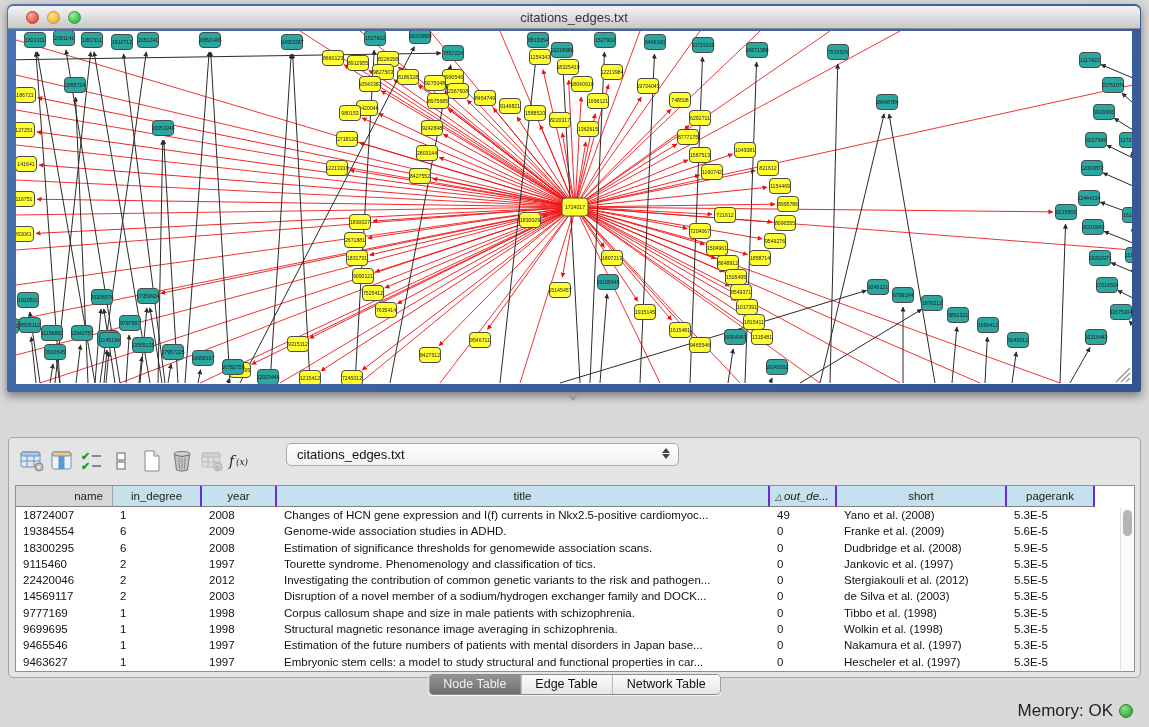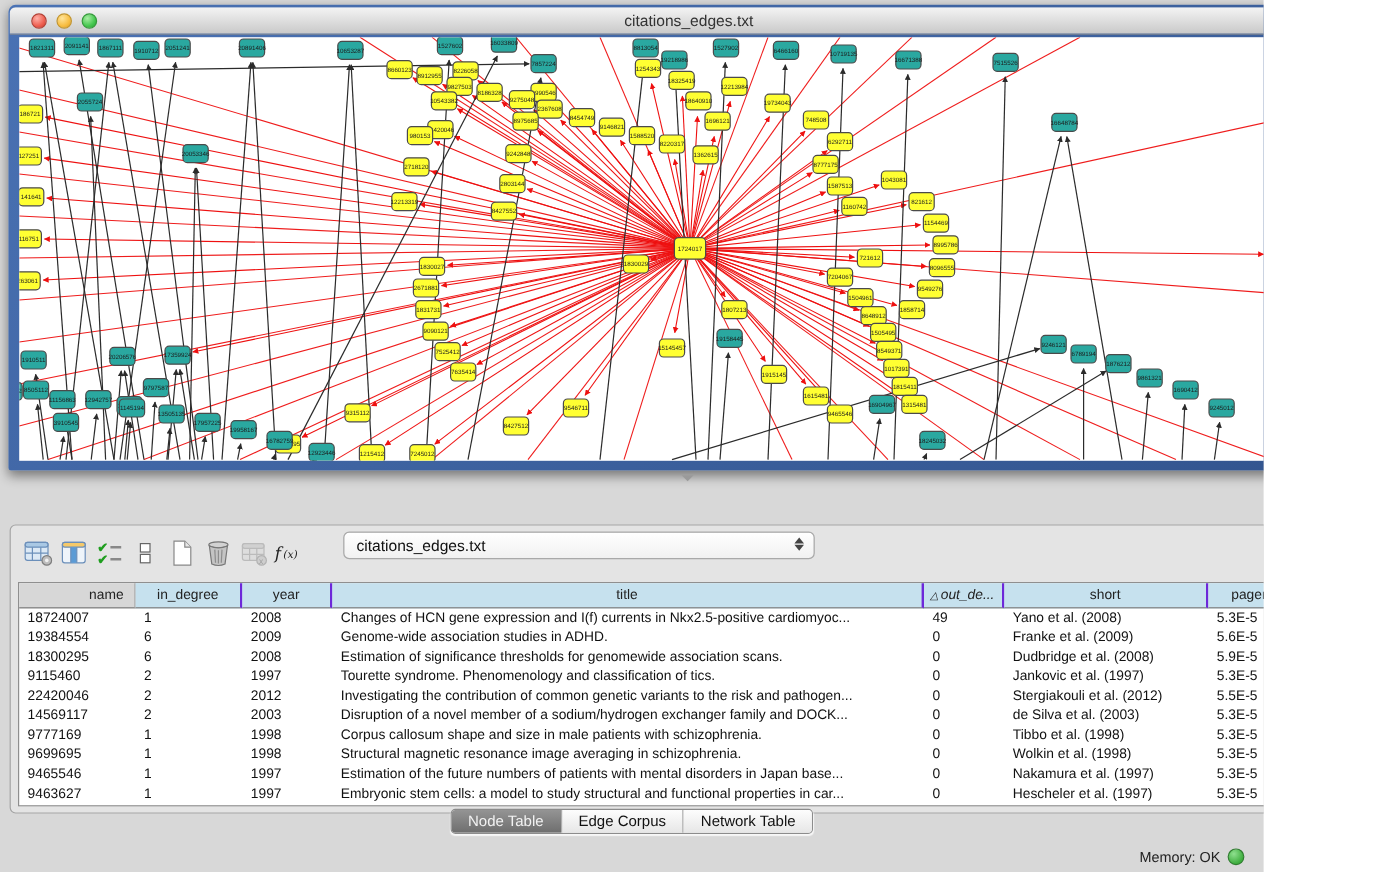--- a/index.html
+++ b/index.html
@@ -1,17 +1,17 @@
 <!DOCTYPE html>
 <html><head>
 <meta charset="utf-8">
 <style>
   * { margin:0; padding:0; box-sizing:border-box; }
   body { font-family:"Liberation Sans", sans-serif; }
-  .desktop { position:relative; width:1053px; height:727px; background:#d8d8d8; overflow:hidden; }
+  .desktop { position:relative; width:1149px; height:727px; background:#d8d8d8; overflow:hidden; }
 
   
   .net-window { position:absolute; left:7px; top:4px; width:1134px; height:388px;
     background:linear-gradient(145deg,#4a72b4,#32548e); border-radius:6px 6px 2px 2px;
     box-shadow:0 4px 10px rgba(0,0,0,.45); }
   .titlebar { position:absolute; left:1px; right:1px; top:2px; height:23px;
     background:linear-gradient(#f4f4f4,#c9c9c9); border-bottom:1px solid #8d8d8d;
     border-radius:5px 5px 0 0; }
   .traffic { position:absolute; left:18px; top:5px; display:flex; gap:8px; }
   .light { width:13px; height:13px; border-radius:50%; }
@@ -69,21 +69,21 @@
   
   .tabbar { position:absolute; left:50%; top:674px; transform:translateX(-50%); display:flex; height:21px;
     border:1px solid #8c8c8c; border-radius:4px; overflow:hidden; background:#fff; box-shadow:0 1px 1px rgba(255,255,255,.8); }
   .tab { padding:0 14px; font-size:12.5px; line-height:19px; color:#111;
     background:linear-gradient(#fdfdfd,#e6e6e6); border-left:1px solid #adadad; }
   .tab:first-child { border-left:none; }
   .tab.active { background:linear-gradient(#949494,#6e6e6e); color:#f2f2f2; }
 
   
   .status { position:absolute; right:16px; bottom:6px; display:flex; align-items:center; gap:6px; }
-  .status-label { font-size:12px; color:#222;text-align:center; }
+  .status-label { font-size:17px; color:#222;text-align:center; }
   .mem-dot { width:14px; height:14px; border-radius:50%;
     background:radial-gradient(circle at 35% 30%, #8fe08f, #3fae3f 70%); border:1px solid #2f7d2f; }
 
   .net-label { font-size:5.2px; fill:#1c1c1c; }
 </style>
 </head>
 <body>
 
 <div class="desktop">
 
@@ -1017,21 +1017,21 @@
           </div>
         </div>
       <div class="vscroll">
           <div class="vthumb"></div>
         </div>
     </div>
   </div>
 
   <div class="tabbar">
     <div class="tab active">Node Table</div>
-    <div class="tab">Edge Corpus</div>
+    <div class="tab">Edge Table</div>
     <div class="tab">Network Table</div>
   </div>
 
   <div class="status">
     <span class="status-label">Memory: OK</span>
     <span class="mem-dot"></span>
   </div>
 
 </div>
 

